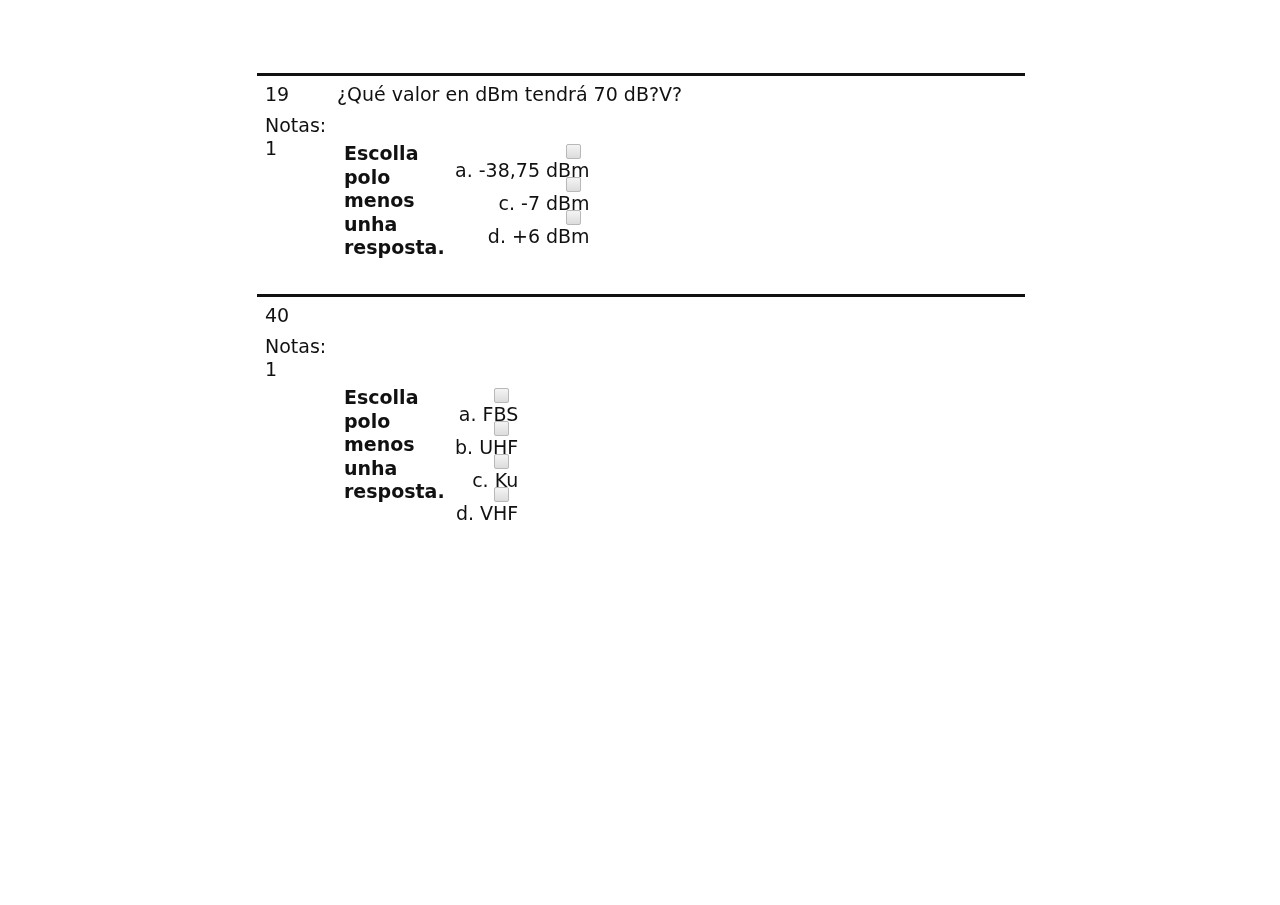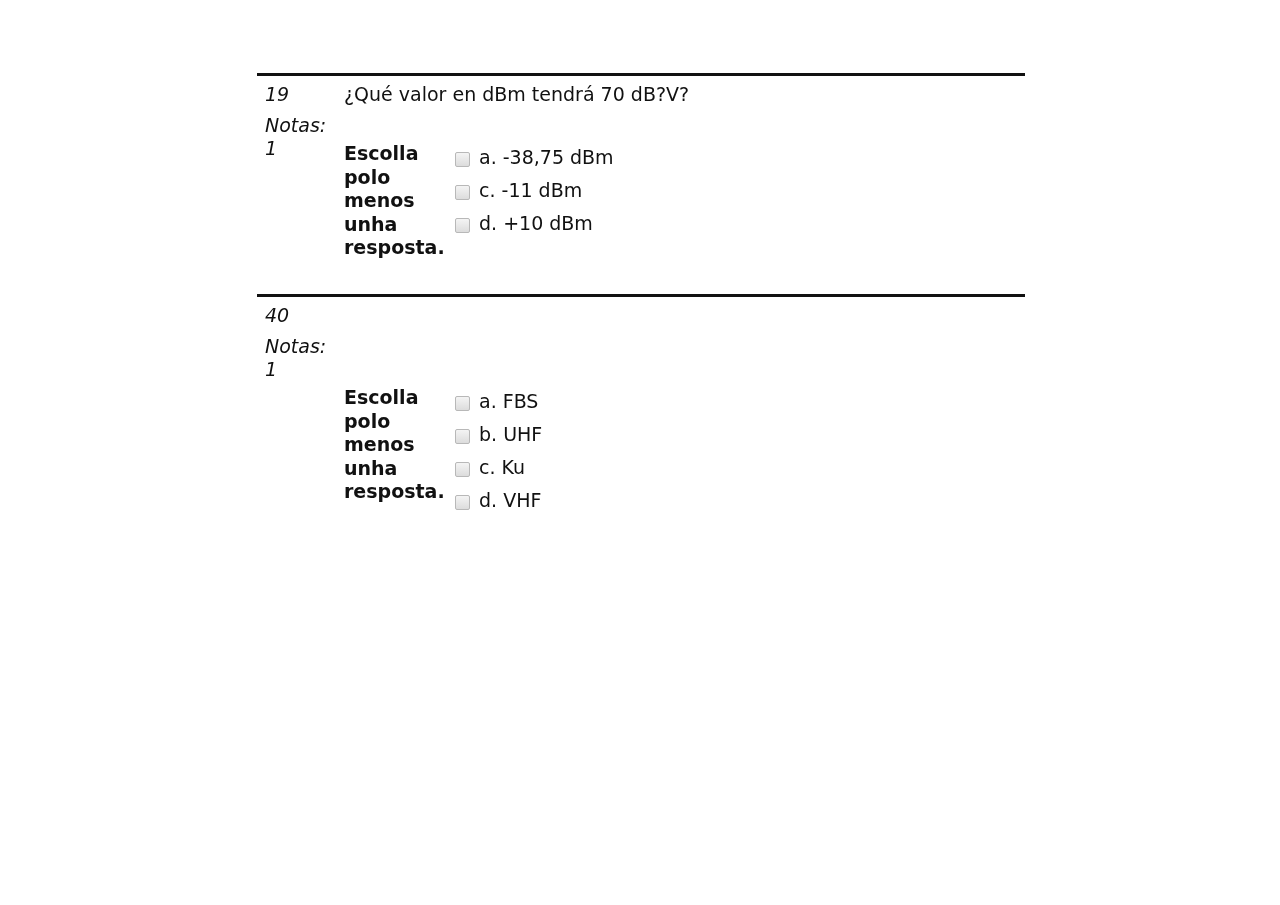--- a/index.html
+++ b/index.html
@@ -1,25 +1,25 @@
 <!DOCTYPE html>
 <html><head>
 <meta charset="utf-8">
 <style>
   html, body { margin:0; padding:0; background:#ffffff; }
   body { width:1280px; height:905px; position:relative; font-family:"DejaVu Sans", sans-serif; color:#111; font-size:19px; }
   .question { position:absolute; left:257px; width:768px; border-top:3px solid #111; }
-  .qinfo { position:absolute; left:8px; top:7px; width:75px; line-height:23px;font-style:italic; }
+  .qinfo { position:absolute; left:8px; top:7px; width:75px; line-height:23px; }
   .qnum { display:block; margin-bottom:8px; }
   .qgrade { display:block; }
-  .qtext { position:absolute; left:87px; top:7px; width:660px; line-height:23px; }
+  .qtext { position:absolute; left:80px; top:7px; width:660px; line-height:23px; }
   .ablock { position:absolute; left:87px; }
   .prompt { position:absolute; left:0; top:0; width:105px; line-height:23.5px;font-weight:bold; }
   .answers { position:absolute; left:111px; top:-1px; }
-  .opt { height:33px; display:flex; align-items:center; }
+  .opt { height:33px; display:flex; align-items:flex-end;flex-direction:column; }
   .cb { width:13px; height:13px; border:1px solid #b8b8b8; border-radius:2px; background:linear-gradient(#f4f4f4,#dcdcdc); margin-top:3px; margin-right:9px; flex:0 0 auto; cursor:pointer; }
   .optlabel { line-height:23px; white-space:nowrap; cursor:pointer; }
 </style>
 </head>
 <body>
 
 <div class="question" style="top:73px; height:220px;">
   <div class="qinfo">
     <span class="qnum">19</span>
     <span class="qgrade">Notas:</span>
@@ -28,25 +28,25 @@
   <div class="qtext">¿Qué valor en dBm tendrá 70 dB?V?</div>
   <div class="ablock" style="top:66px;">
     <div class="prompt">Escolla polo menos unha resposta.</div>
     <div class="answers">
       <div class="opt">
         <span class="cb"></span>
         <span class="optlabel">a. -38,75 dBm</span>
       </div>
       <div class="opt">
         <span class="cb"></span>
-        <span class="optlabel">c. -11 dBm</span>
+        <span class="optlabel">c. -7 dBm</span>
       </div>
       <div class="opt">
         <span class="cb"></span>
-        <span class="optlabel">d. +10 dBm</span>
+        <span class="optlabel">d. +6 dBm</span>
       </div>
     </div>
   </div>
 </div>
 
 <div class="question" style="top:294px; height:230px;">
   <div class="qinfo">
     <span class="qnum">40</span>
     <span class="qgrade">Notas:</span>
     <span class="qgrade">1</span>

